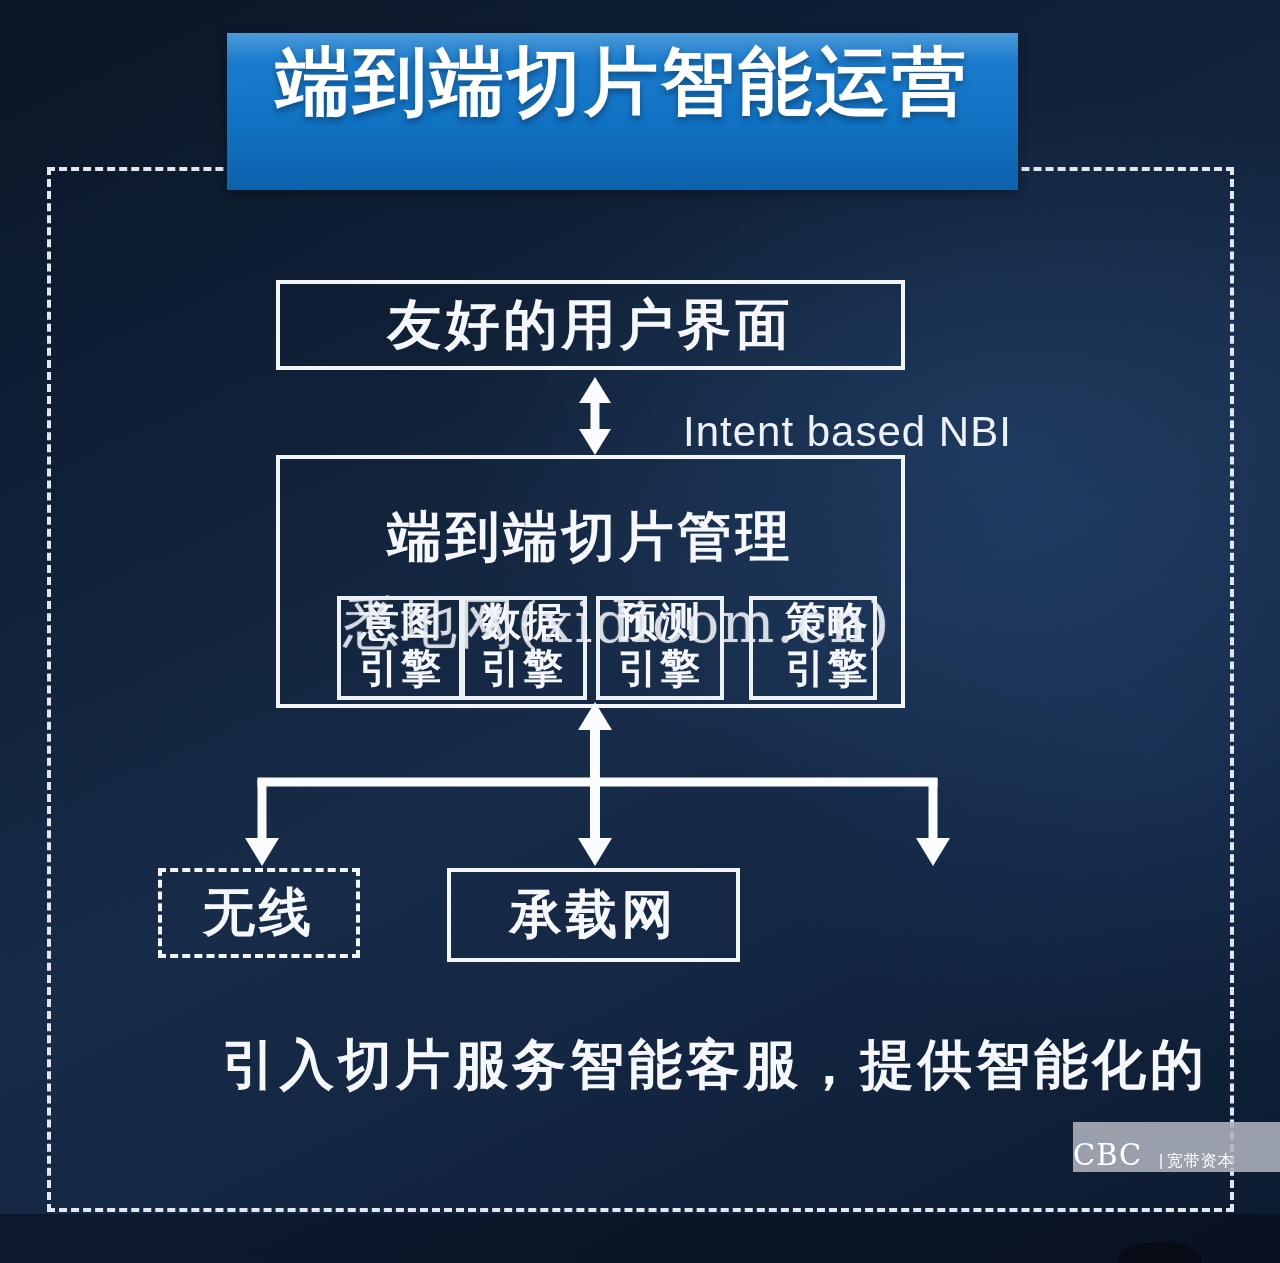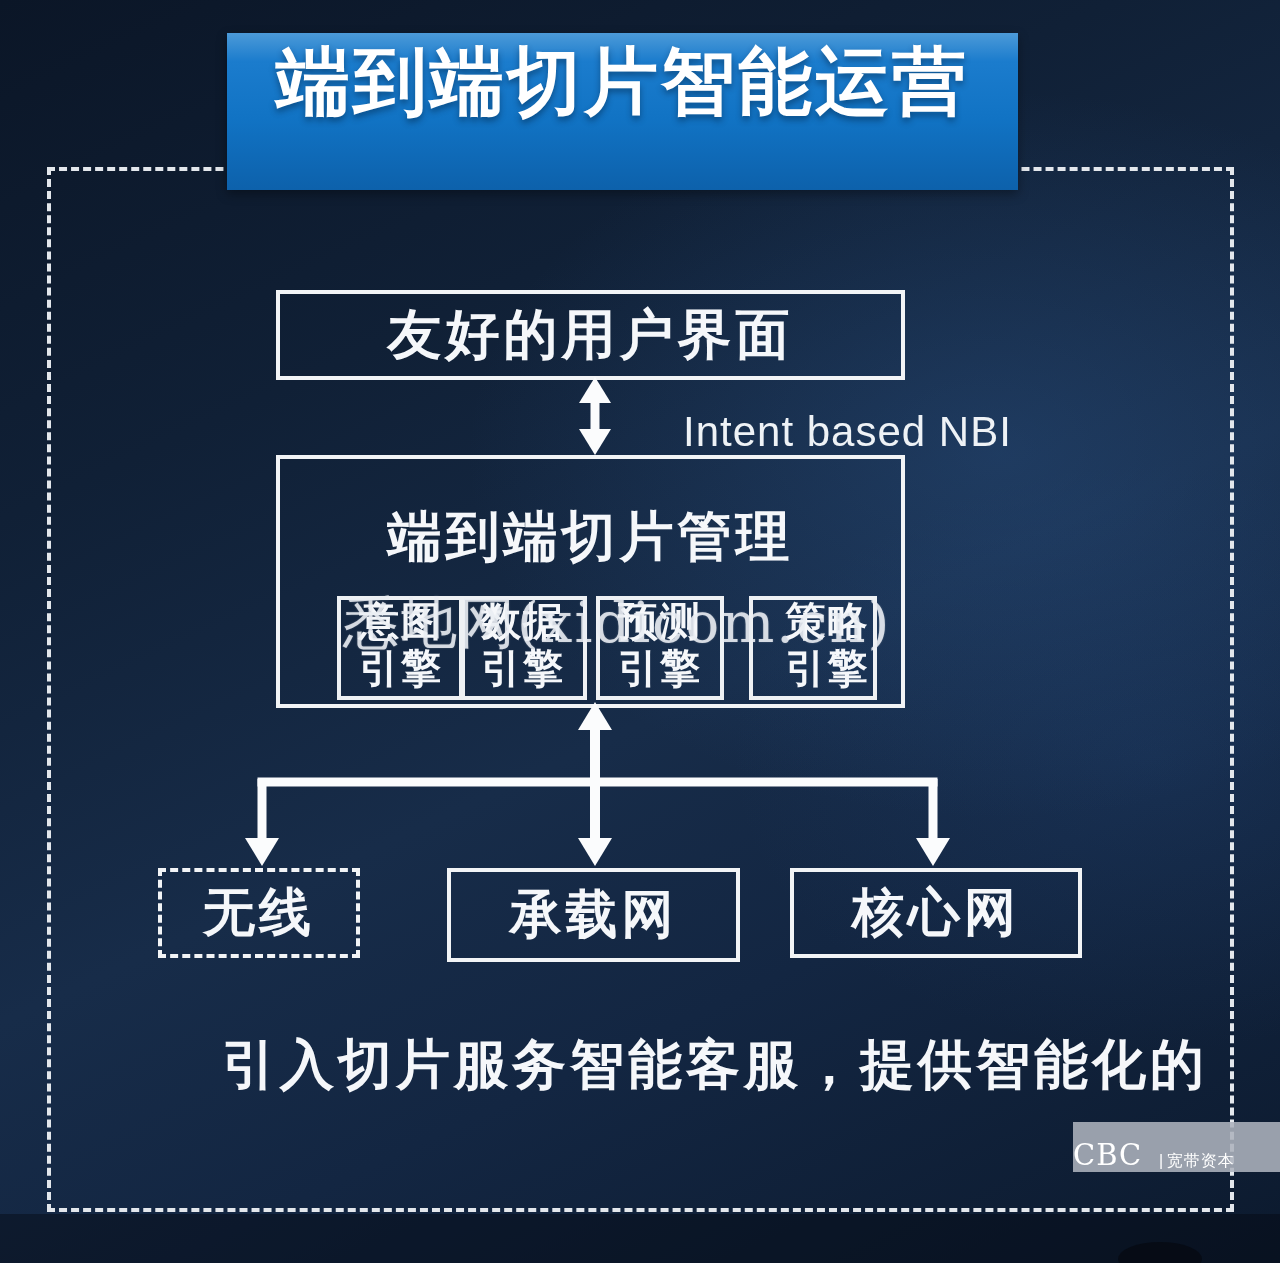--- a/index.html
+++ b/index.html
@@ -30,21 +30,21 @@
   #banner .t{
     font-size:74px;font-weight:bold;letter-spacing:3px;color:#ffffff;
     text-shadow:0 4px 6px rgba(0,30,60,0.45);white-space:nowrap;
   }
   
   .wbox{
     border:4px solid #f2f4f6;box-sizing:border-box;
     display:flex;align-items:center;justify-content:center;
     font-weight:bold;color:#f5f7fa;white-space:nowrap;
   }
-  #ui-box{left:276px;top:290px;width:629px;height:90px;font-size:54px;letter-spacing:4px;}
+  #ui-box{left:276px;top:280px;width:629px;height:90px;font-size:54px;letter-spacing:4px;}
   #mgmt-box{left:276px;top:455px;width:629px;height:253px;display:block;font-family:Liberation Mono, monospace;}
   #mgmt-title{position:absolute;left:0;top:42px;width:100%;text-align:center;
     font-size:54px;font-weight:bold;letter-spacing:4px;white-space:nowrap;}
   .engine{
     position:absolute;top:137px;height:104px;width:128px;
     border:4px solid #eef1f4;box-sizing:border-box;
     display:flex;flex-direction:column;align-items:center;justify-content:center;
     font-size:40px;font-weight:bold;line-height:1.18;letter-spacing:2px;
   }
   #engine-1{left:25px;margin-left:32px;} #engine-2{left:179px;} #engine-3{left:316px;} #engine-4{left:469px;padding-left:29px;}
@@ -134,23 +134,20 @@
       <polygon points="933,866 916,838 950,838"></polygon>
     </g>
   </svg>
 
   <div class="abs wbox" id="net-bearer">
     <span>承载网</span>
   </div>
   <div class="abs wbox" id="net-wireless">
     <span>无线</span>
   </div>
-  <div class="abs wbox" id="net-core">
-    <span>核心网</span>
-  </div>
 
   <div class="abs" id="footer-text">
     <div>引入切片服务智能客服，提供智能化的</div>
   </div>
 
   <div class="abs" id="watermark">悉地网(xidicom.cn)</div>
 
   <div class="abs" id="badge">
     <span class="brand">CBC</span>
     <span class="suffix">|宽带资本</span>

